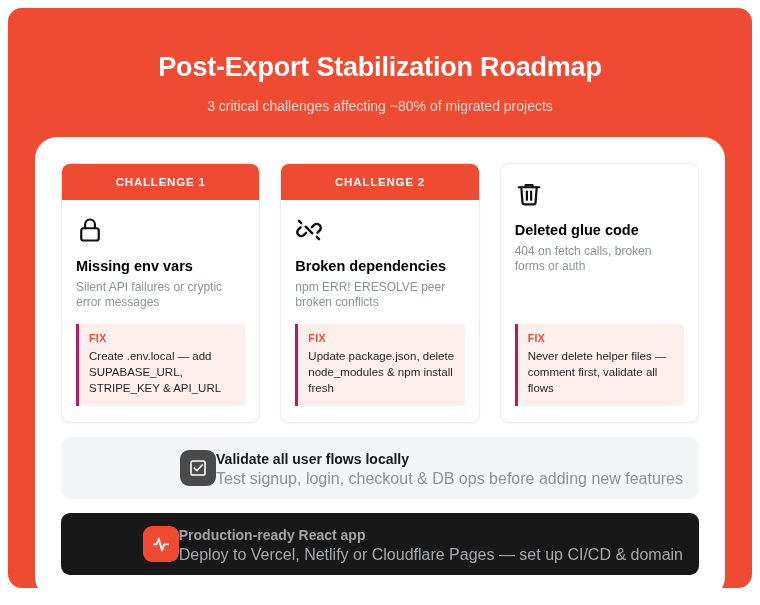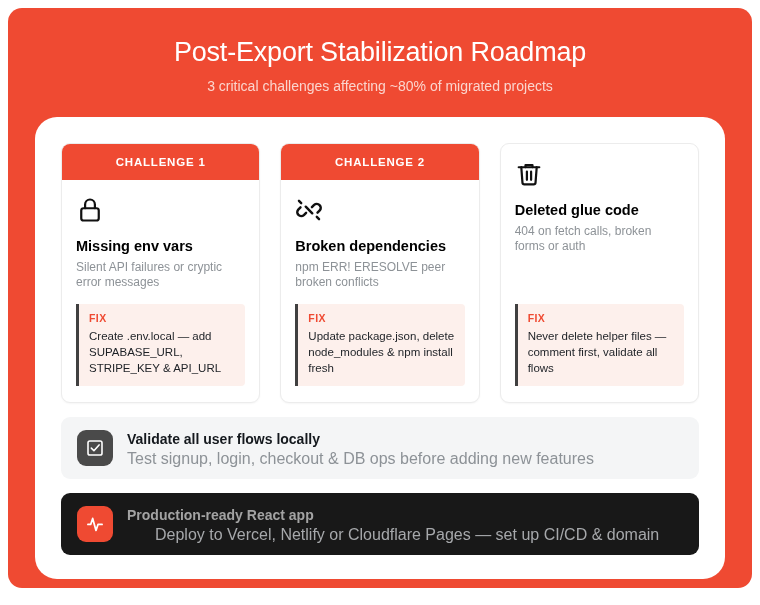--- a/index.html
+++ b/index.html
@@ -35,24 +35,24 @@
   }
 
   
   .poster-header {
     width: 100%;
     box-sizing: border-box;
     padding: 28px 20px 14px 20px;
     text-align: center;
   }
   .poster-title {
-    margin: 0;
+    margin: 15px;
     font-size: 27px;
     line-height: 32px;
-    font-weight: normal;
+    font-weight: bold;
     color: #ffffff;
     letter-spacing: -0.2px;
   }
   .poster-subtitle {
     margin: 10px 0 8px 0;
     font-size: 14px;
     line-height: 17px;
     color: #fbd5ce;
     font-weight: normal;
   }
@@ -122,21 +122,21 @@
 
   .challenge-desc {
     margin: 0 0 14px 0;
     font-size: 12px;
     line-height: 15px;
     color: #8d9297;
   }
 
   .fix-box {
     background: #fdf0ec;
-    border-left: 3px solid #404040;
+    border-left: 3px solid #be185d;
     border-radius: 0 4px 4px 0;
     padding: 8px 10px 10px 10px;
     margin-top: auto;
   }
   .fix-label {
     display: block;
     font-size: 10.5px;
     font-weight: bold;
     color: #ef4a32;
     letter-spacing: 0.4px;
@@ -146,24 +146,24 @@
     display: block;
     font-size: 11.5px;
     line-height: 16px;
     color: #1d2126;
   }
 
   
   .banner {
     display: flex;
     align-items: center;
-    gap: 14px;
     border-radius: 9px;
     padding: 13px 16px;
     box-sizing: border-box;
+    justify-content: flex-end;
   }
   .banner-validate {
     background: #f4f5f6;
     min-height: 58px;
   }
   .banner-production {
     background: #181818;
     min-height: 58px;
   }
 
@@ -189,21 +189,21 @@
     line-height: 17px;
   }
   .banner-title.on-light { color: #15191e; }
   .banner-title.on-dark  { color: #a3a3a3; }
 
   .banner-sub {
     font-size: 16px;
     line-height: 15px;
   }
   .banner-sub.on-light { color: #8d9297; }
-  .banner-sub.on-dark  { color: #a6a8ab; margin-left: 28px; }
+  .banner-sub.on-dark  { color: #a6a8ab; }
 </style>
 </head>
 <body>
 
 <div class="stage">
   <div class="poster">
 
     <div class="poster-header">
       <h1 class="poster-title">Post-Export Stabilization Roadmap</h1>
       <p class="poster-subtitle">3 critical challenges affecting ~80% of migrated projects</p>

